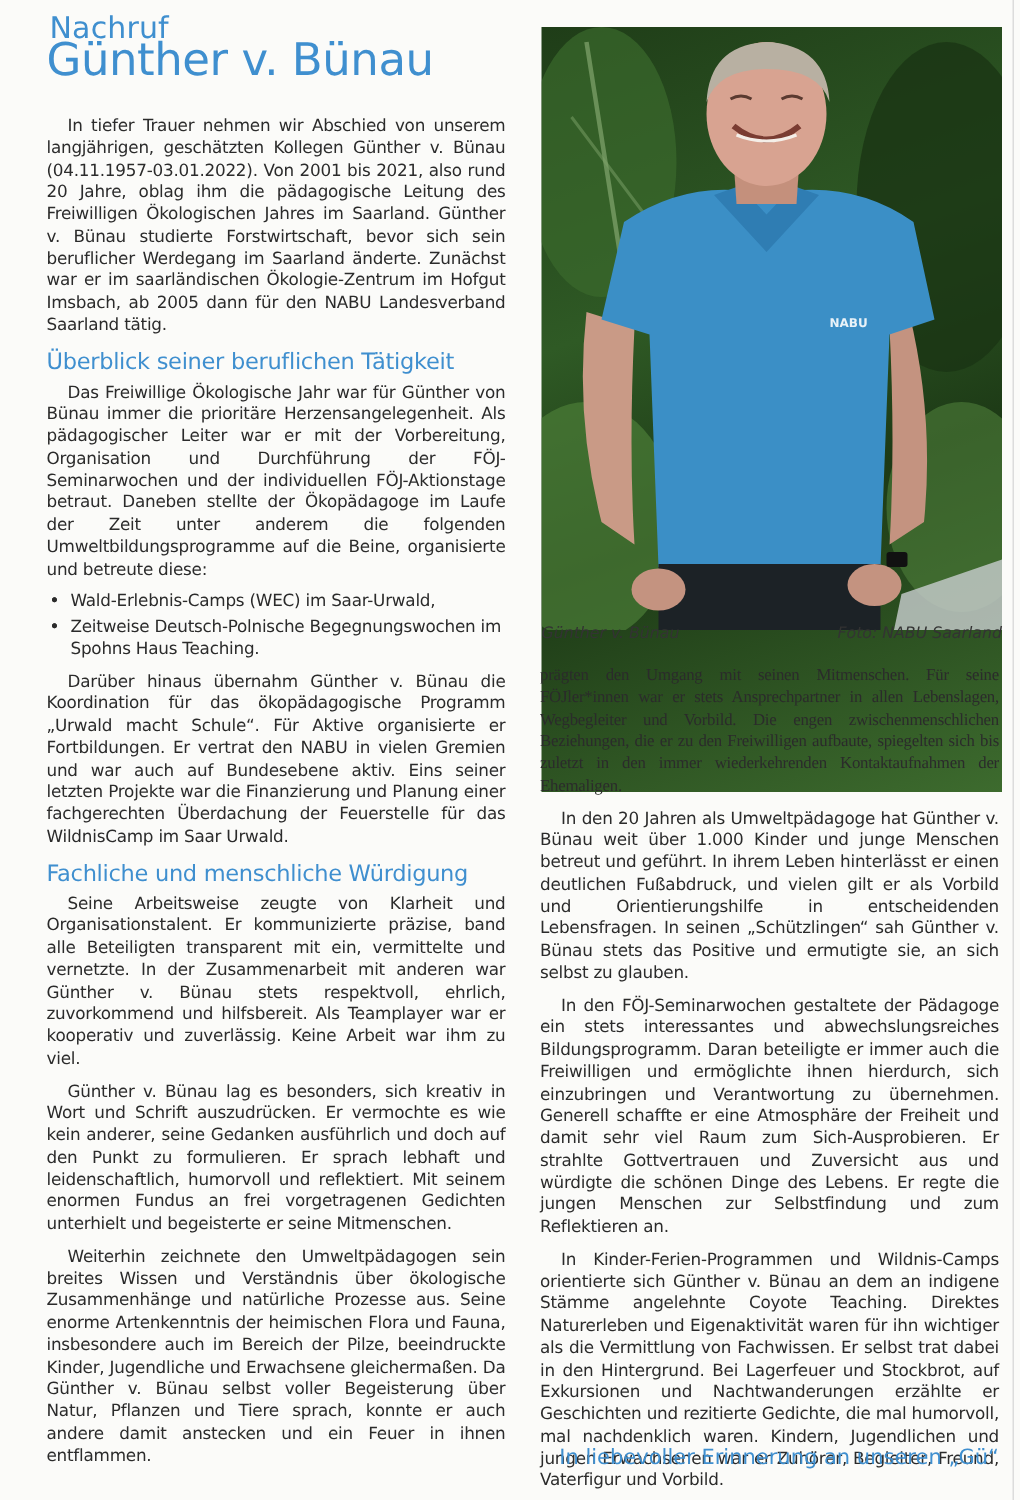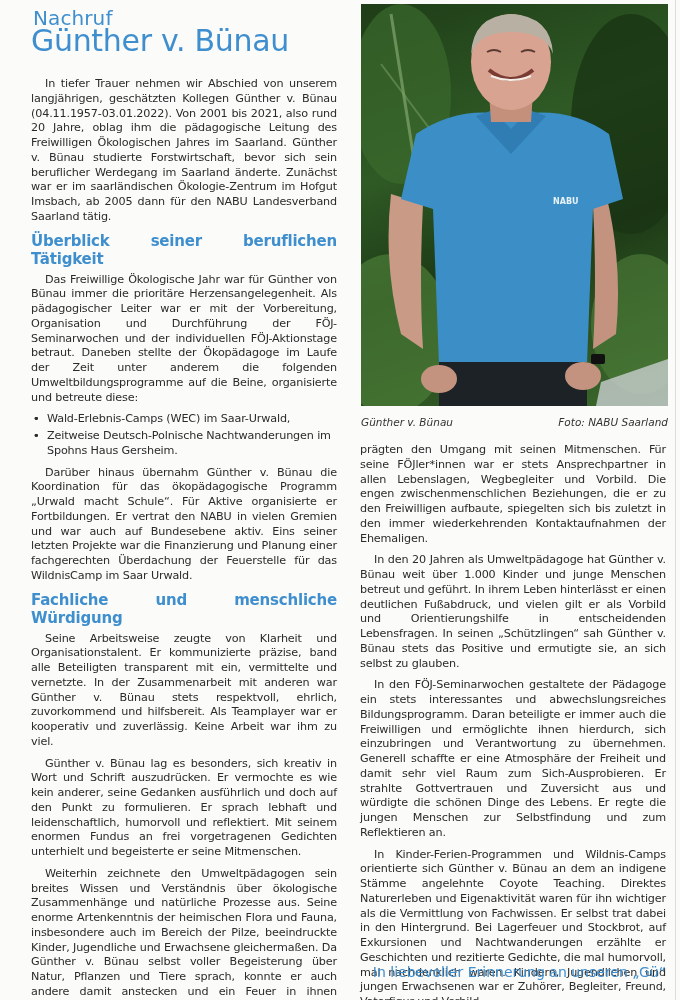--- a/index.html
+++ b/index.html
@@ -25,34 +25,34 @@
   }
   .col {
     position: absolute;
     font-size: 11.2px; line-height: 14.75px;
     text-align: justify; hyphens: manual;
     letter-spacing: -0.15px;
   }
   .col-left { left: 31px; top: 77px; width: 306px; }
   .col-right { left: 360px; top: 443px; width: 306px; }
   .col p { margin: 0 0 7px 0; text-indent: 14px; }
-  .col p.noindent { text-indent: 0; }
+  .col p.noindent { text-indent: 0; font-family: Liberation Serif, serif; }
   .col h2 {
-    font-size: 15px; font-weight: bold; color: #3f8fcf;
+    font-size: 15px; font-weight: normal; color: #3f8fcf;
     margin: 6px 0 5px 0; line-height: 18px; letter-spacing: -0.2px;
   }
   .col ul { list-style: none; padding: 0; margin: 0 0 7px 0; }
   .col li { position: relative; padding-left: 16px; margin-bottom: 2px; text-align: left; }
   .col li .bullet { position: absolute; left: 2px; top: 0; }
   .closing {
     position: absolute; left: 360px; top: 965px; width: 306px;
     text-align: right; font-size: 14px; line-height: 14.5px; color: #3f8fcf;
   }
   .photo {
-    position: absolute; left: 361px; top: 4px; width: 307px; height: 402px;
+    position: absolute; left: 361px; top: 18px; width: 307px; height: 510px;
     overflow: hidden;
     background: linear-gradient(160deg, #1f3d18 0%, #2f5a25 35%, #1d3a16 60%, #3d6b2e 100%);
   }
   .caption {
     position: absolute; left: 361px; top: 416px; width: 307px;
     font-size: 10.5px; font-style: italic; color: #333;
     display: flex; justify-content: space-between;
   }
 </style>
 </head>
@@ -65,21 +65,21 @@
 
 <div class="col col-left">
   <p>In tiefer Trauer nehmen wir Abschied von unserem langjährigen, geschätzten Kollegen Günther v. Bünau (04.11.1957-03.01.2022). Von 2001 bis 2021, also rund 20 Jahre, oblag ihm die pädagogische Leitung des Freiwilligen Ökologischen Jahres im Saarland. Günther v. Bünau studierte Forstwirtschaft, bevor sich sein beruflicher Werdegang im Saarland änderte. Zunächst war er im saarländischen Ökologie-Zentrum im Hofgut Imsbach, ab 2005 dann für den NABU Landesverband Saarland tätig.</p>
 
   <h2>Überblick seiner beruflichen Tätigkeit</h2>
   <p>Das Freiwillige Ökologische Jahr war für Günther von Bünau immer die prioritäre Herzensangelegenheit. Als pädagogischer Leiter war er mit der Vorbereitung, Organisation und Durchführung der FÖJ-Seminarwochen und der individuellen FÖJ-Aktionstage betraut. Daneben stellte der Ökopädagoge im Laufe der Zeit unter anderem die folgenden Umweltbildungsprogramme auf die Beine, organisierte und betreute diese:</p>
   <ul>
     <li><span class="bullet">•</span></li>
     <li><span class="bullet">•</span><span>Wald-Erlebnis-Camps (WEC) im Saar-Urwald,</span></li>
     <li><span class="bullet">•</span></li>
-    <li><span class="bullet">•</span><span>Zeitweise Deutsch-Polnische Nachtwanderungen im Spohns Haus Gersheim.</span></li>
+    <li><span class="bullet">•</span><span>Zeitweise Deutsch-Polnische Begegnungswochen im Spohns Haus Teaching.</span></li>
   </ul>
   <p>Darüber hinaus übernahm Günther v. Bünau die Koordination für das ökopädagogische Programm „Urwald macht Schule“. Für Aktive organisierte er Fortbildungen. Er vertrat den NABU in vielen Gremien und war auch auf Bundesebene aktiv. Eins seiner letzten Projekte war die Finanzierung und Planung einer fachgerechten Überdachung der Feuerstelle für das WildnisCamp im Saar Urwald.</p>
 
   <h2>Fachliche und menschliche Würdigung</h2>
   <p>Seine Arbeitsweise zeugte von Klarheit und Organisationstalent. Er kommunizierte präzise, band alle Beteiligten transparent mit ein, vermittelte und vernetzte. In der Zusammenarbeit mit anderen war Günther v. Bünau stets respektvoll, ehrlich, zuvorkommend und hilfsbereit. Als Teamplayer war er kooperativ und zuverlässig. Keine Arbeit war ihm zu viel.</p>
   <p>Günther v. Bünau lag es besonders, sich kreativ in Wort und Schrift auszudrücken. Er vermochte es wie kein anderer, seine Gedanken ausführlich und doch auf den Punkt zu formulieren. Er sprach lebhaft und leidenschaftlich, humorvoll und reflektiert. Mit seinem enormen Fundus an frei vorgetragenen Gedichten unterhielt und begeisterte er seine Mitmenschen.</p>
   <p>Weiterhin zeichnete den Umweltpädagogen sein breites Wissen und Verständnis über ökologische Zusammenhänge und natürliche Prozesse aus. Seine enorme Artenkenntnis der heimischen Flora und Fauna, insbesondere auch im Bereich der Pilze, beeindruckte Kinder, Jugendliche und Erwachsene gleichermaßen. Da Günther v. Bünau selbst voller Begeisterung über Natur, Pflanzen und Tiere sprach, konnte er auch andere damit anstecken und ein Feuer in ihnen entflammen.</p>
 
 </div>
 

